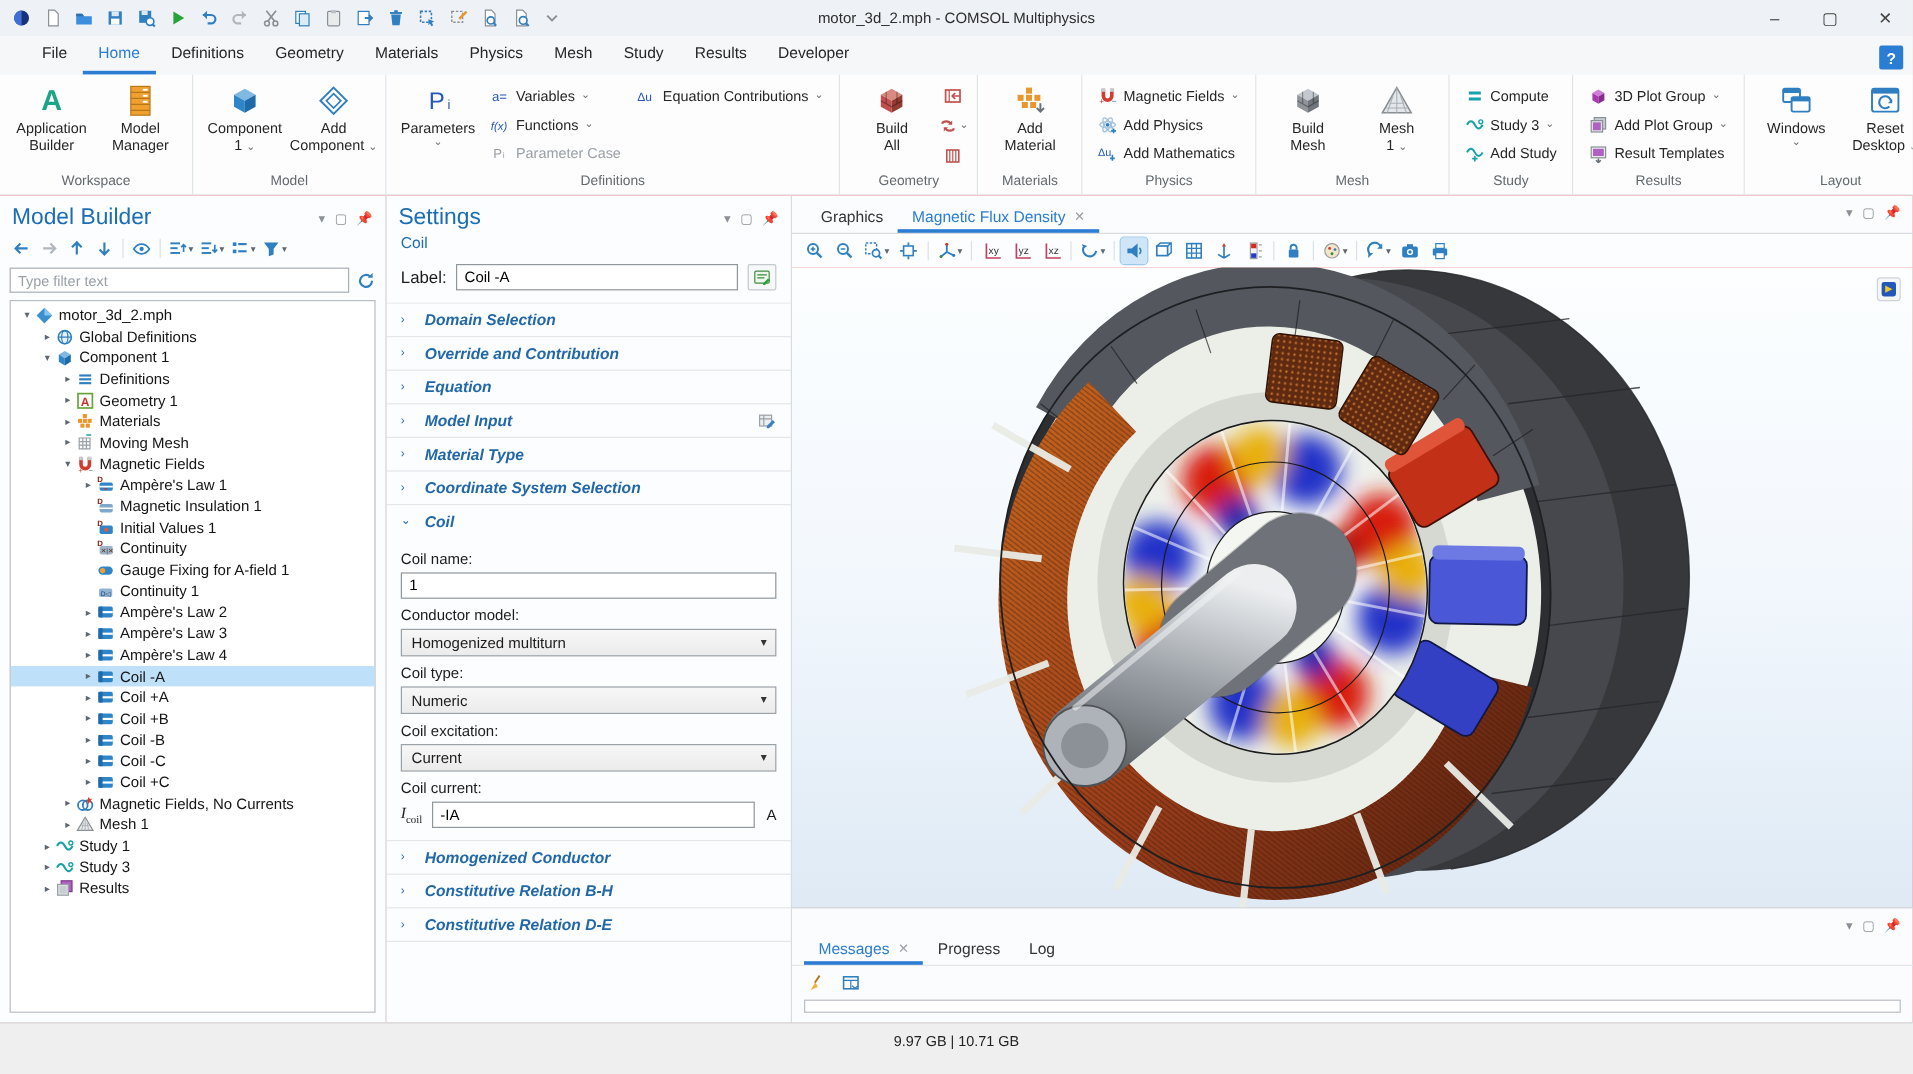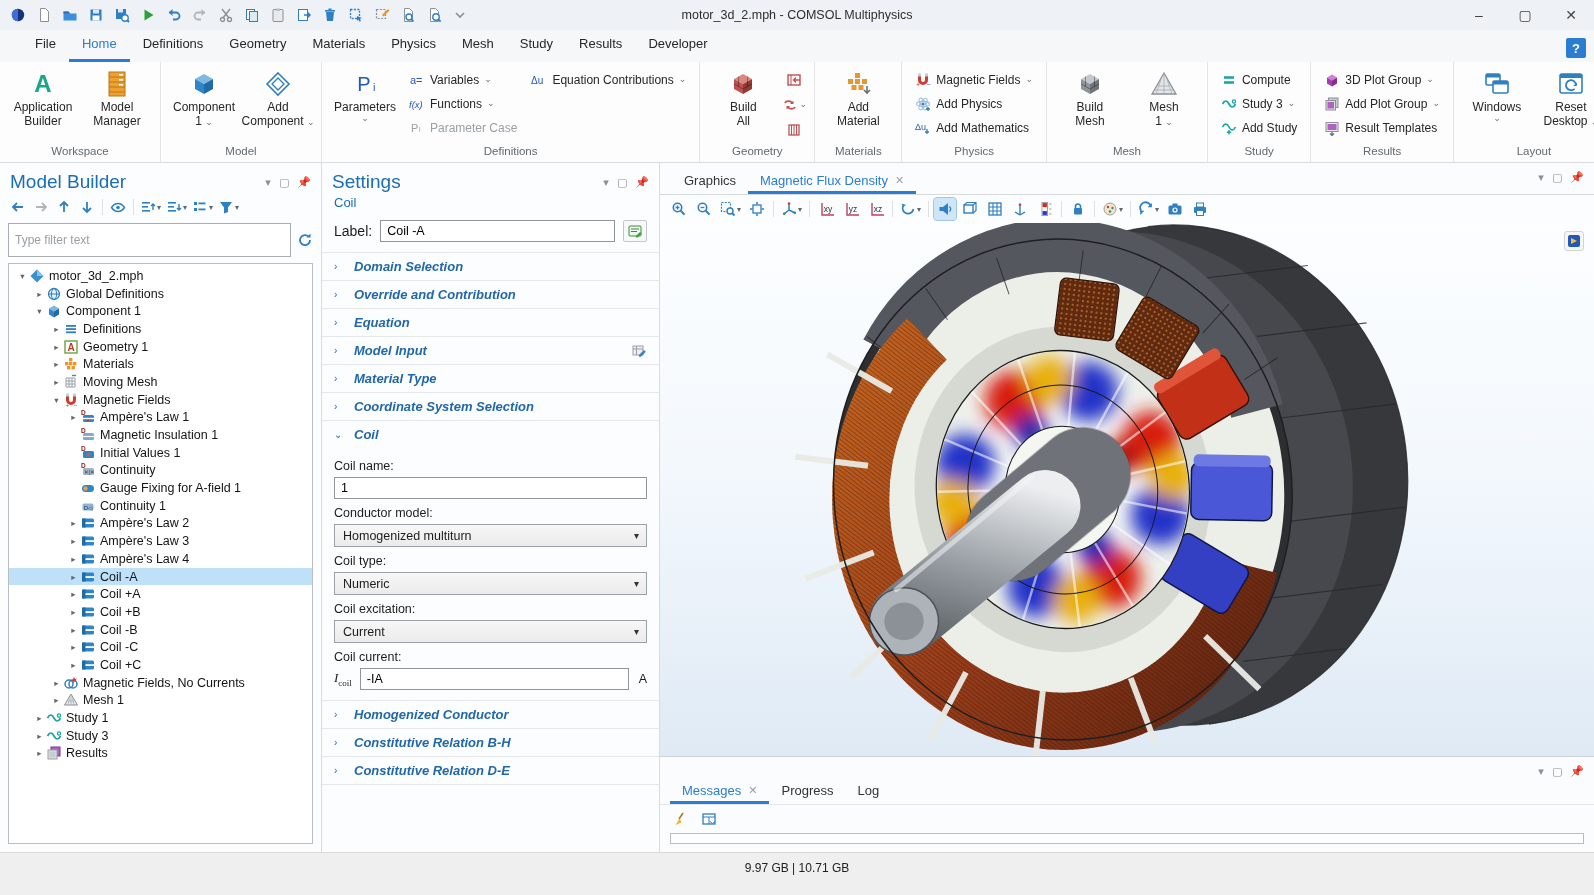--- a/index.html
+++ b/index.html
@@ -38,21 +38,21 @@
   .main { flex:1; display:flex; min-height:0; background:#ef4444;}
   .panel { background:#fcfdfe; display:flex; flex-direction:column;}
   .panel-head { display:flex; align-items:center; padding:8px 10px 2px;}
   .panel-title { font-size:19px; color:#1b6db4; flex:1;}
   .panel-ctrls { display:flex; gap:8px; color:#8a9096; font-size:11px; align-items:center;}
   .mb { width:322px; border-right:1px solid #d9dde1;}
   .mb-tools { display:flex; align-items:center; gap:3px; padding:2px 8px 4px;}
   .mb-tools .tbtn { height:20px; min-width:20px; display:flex; align-items:center; justify-content:center; gap:1px; border-radius:3px; padding:0 1px;}
   .tsep { width:1px; height:16px; background:#dde1e5; margin:0 2px;}
   .filter-row { display:flex; align-items:center; gap:6px; padding:2px 8px 6px;}
-  .filter-input { flex:1; height:34px; border:1px solid #a8aeb4; background:#fff; padding:0 6px; font-size:12px; color:#333;}
+  .filter-input { flex:1; height:21px; border:1px solid #a8aeb4; background:#fff; padding:0 6px; font-size:12px; color:#333;}
   .filter-input::placeholder { color:#9aa0a6;}
   .tree-box { flex:1; margin:0 8px 8px; border:1px solid #b9bec4; background:#fff; overflow:hidden; padding-top:3px;}
   .trow { display:flex; align-items:center; height:17.7px; white-space:nowrap; cursor:default;}
   .trow.selected { background:#bfe0f9;}
   .tchev { width:11px; font-size:8.5px; color:#5f6770; text-align:center; flex:0 0 11px;}
   .tico { width:17px; height:15px; display:flex; align-items:center; justify-content:center; flex:0 0 17px; margin-right:4px;}
   .tlabel { font-size:12.5px; color:#141414;}
   
   .settings { width:338px; border-right:1px solid #d9dde1;}
   .settings-sub { padding:0 12px 6px; color:#1b6db4; font-size:13px;}

